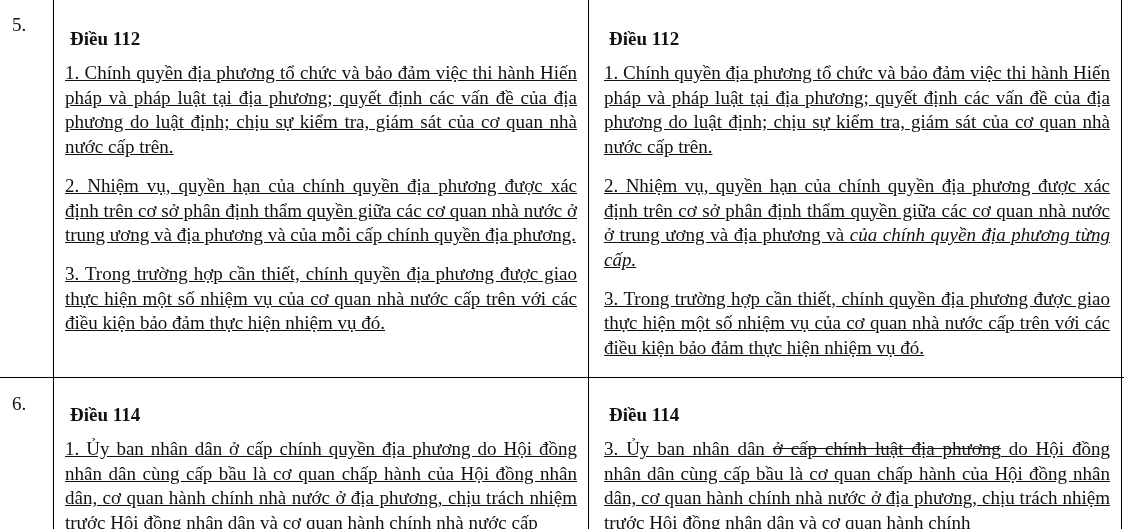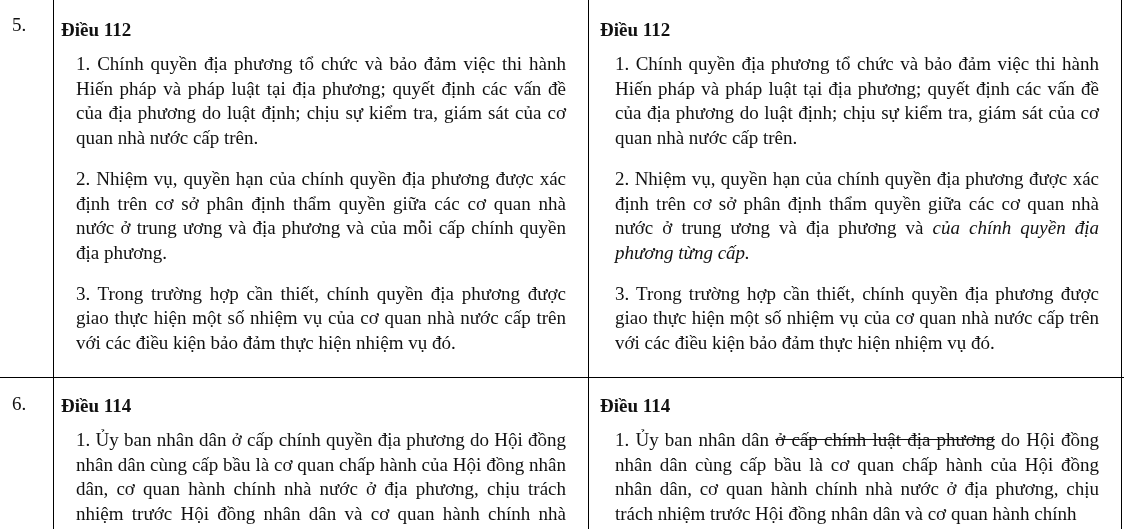--- a/index.html
+++ b/index.html
@@ -3,22 +3,22 @@
 <meta charset="utf-8">
 <style>
   html, body { margin:0; padding:0; background:#ffffff; }
   body { width:1124px; height:529px; overflow:hidden; position:relative;
          font-family:"Liberation Serif", "DejaVu Serif", serif; color:#111; }
   .row { position:absolute; left:0; width:1124px; }
   .num { position:absolute; left:12px; font-size:19px; }
   .cell { position:absolute; font-size:19px; line-height:24.7px; text-align:justify; }
   .col1 { left:60px; width:522px; }
   .col2 { left:599px; width:516px; }
-  .title { font-weight:bold; font-size:19px; line-height:24px; margin:1px; }
-  .para { margin:16px; }
+  .title { font-weight:bold; font-size:19px; line-height:24px; margin:10px; }
+  .para { margin:5px;text-decoration:underline; }
   .vline { position:absolute; top:0; width:1px; background:#000; }
   .hline { position:absolute; left:0; height:1px; background:#000; }
   i { font-style:italic; }
   s { text-decoration:line-through; }
 </style>
 </head>
 <body>
 
 <div class="vline" style="left:53px;height:529px;"></div>
 <div class="vline" style="left:588px;height:529px;"></div>
@@ -46,15 +46,15 @@
 <div class="row" style="top:378px;height:151px;">
   <div class="num" style="top:15px;">6.</div>
 
   <div class="cell col1" style="top:15px;">
     <p class="title">Điều 114</p>
     <p class="para" style="margin-top:10px;"> 1. Ủy ban nhân dân ở cấp chính quyền địa phương do Hội đồng nhân dân cùng cấp bầu là cơ quan chấp hành của Hội đồng nhân dân, cơ quan hành chính nhà nước ở địa phương, chịu trách nhiệm trước Hội đồng nhân dân và cơ quan hành chính nhà nước cấp</p>
   </div>
 
   <div class="cell col2" style="top:15px;">
     <p class="title">Điều 114</p>
-    <p class="para" style="margin-top:10px;"><span>1. Ủy ban nhân dân </span><s>ở cấp chính luật địa phương</s><span> do Hội đồng nhân dân cùng cấp bầu là cơ quan chấp hành của Hội đồng nhân dân, cơ quan hành chính nhà nước ở địa phương, chịu trách nhiệm trước Hội đồng nhân dân và cơ quan hành chính</span></p>
+    <p class="para" style="margin-top:10px;"><span>3. Ủy ban nhân dân </span><s>ở cấp chính luật địa phương</s><span> do Hội đồng nhân dân cùng cấp bầu là cơ quan chấp hành của Hội đồng nhân dân, cơ quan hành chính nhà nước ở địa phương, chịu trách nhiệm trước Hội đồng nhân dân và cơ quan hành chính</span></p>
   </div>
 </div>
 
 </body></html>

